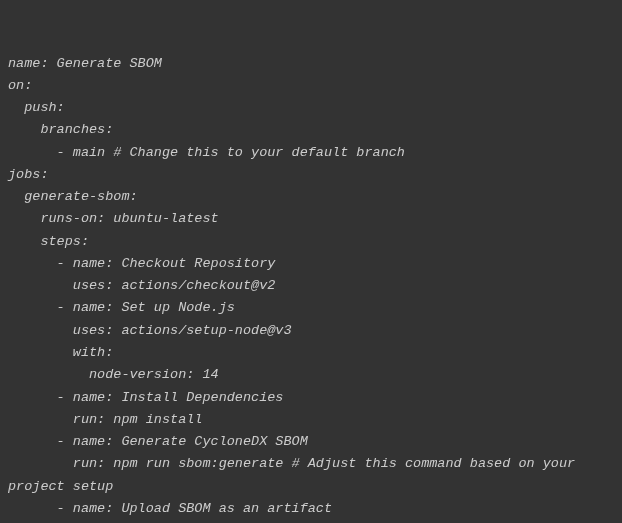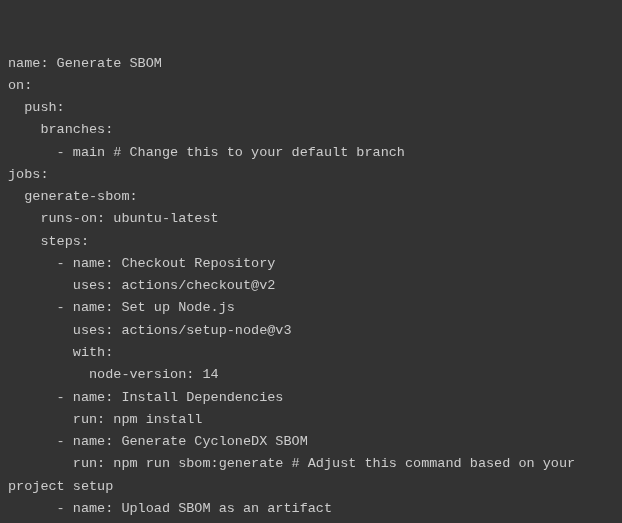--- a/index.html
+++ b/index.html
@@ -9,19 +9,19 @@
     color: #cccccc;
     font-family: Consolas, Menlo, Monaco, "Courier New", monospace;
     font-size: 13.5px;
     line-height: 1.65;
     width: 622px;
     height: 523px;
     box-sizing: border-box;
     white-space: pre;
     overflow: hidden;
   }
-  .line { display: block; }
+  .line { display: block; font-style: italic; }
 </style>
 </head>
 <body>
 
 <div id="code-block"><span class="line">name: Generate SBOM</span><span class="line">on:</span><span class="line">  push:</span><span class="line">    branches:</span><span class="line">      - main # Change this to your default branch</span><span class="line">jobs:</span><span class="line">  generate-sbom:</span><span class="line">    runs-on: ubuntu-latest</span><span class="line">    steps:</span><span class="line">      - name: Checkout Repository</span><span class="line">        uses: actions/checkout@v2</span><span class="line">      - name: Set up Node.js</span><span class="line">        uses: actions/setup-node@v3</span><span class="line">        with:</span><span class="line">          node-version: 14</span><span class="line">      - name: Install Dependencies</span><span class="line">        run: npm install</span><span class="line">      - name: Generate CycloneDX SBOM</span><span class="line">        run: npm run sbom:generate # Adjust this command based on your</span><span class="line">project setup</span><span class="line">      - name: Upload SBOM as an artifact</span><span class="line">        uses: actions/upload-artifact@v2</span></div>
 
 
 </body></html>

